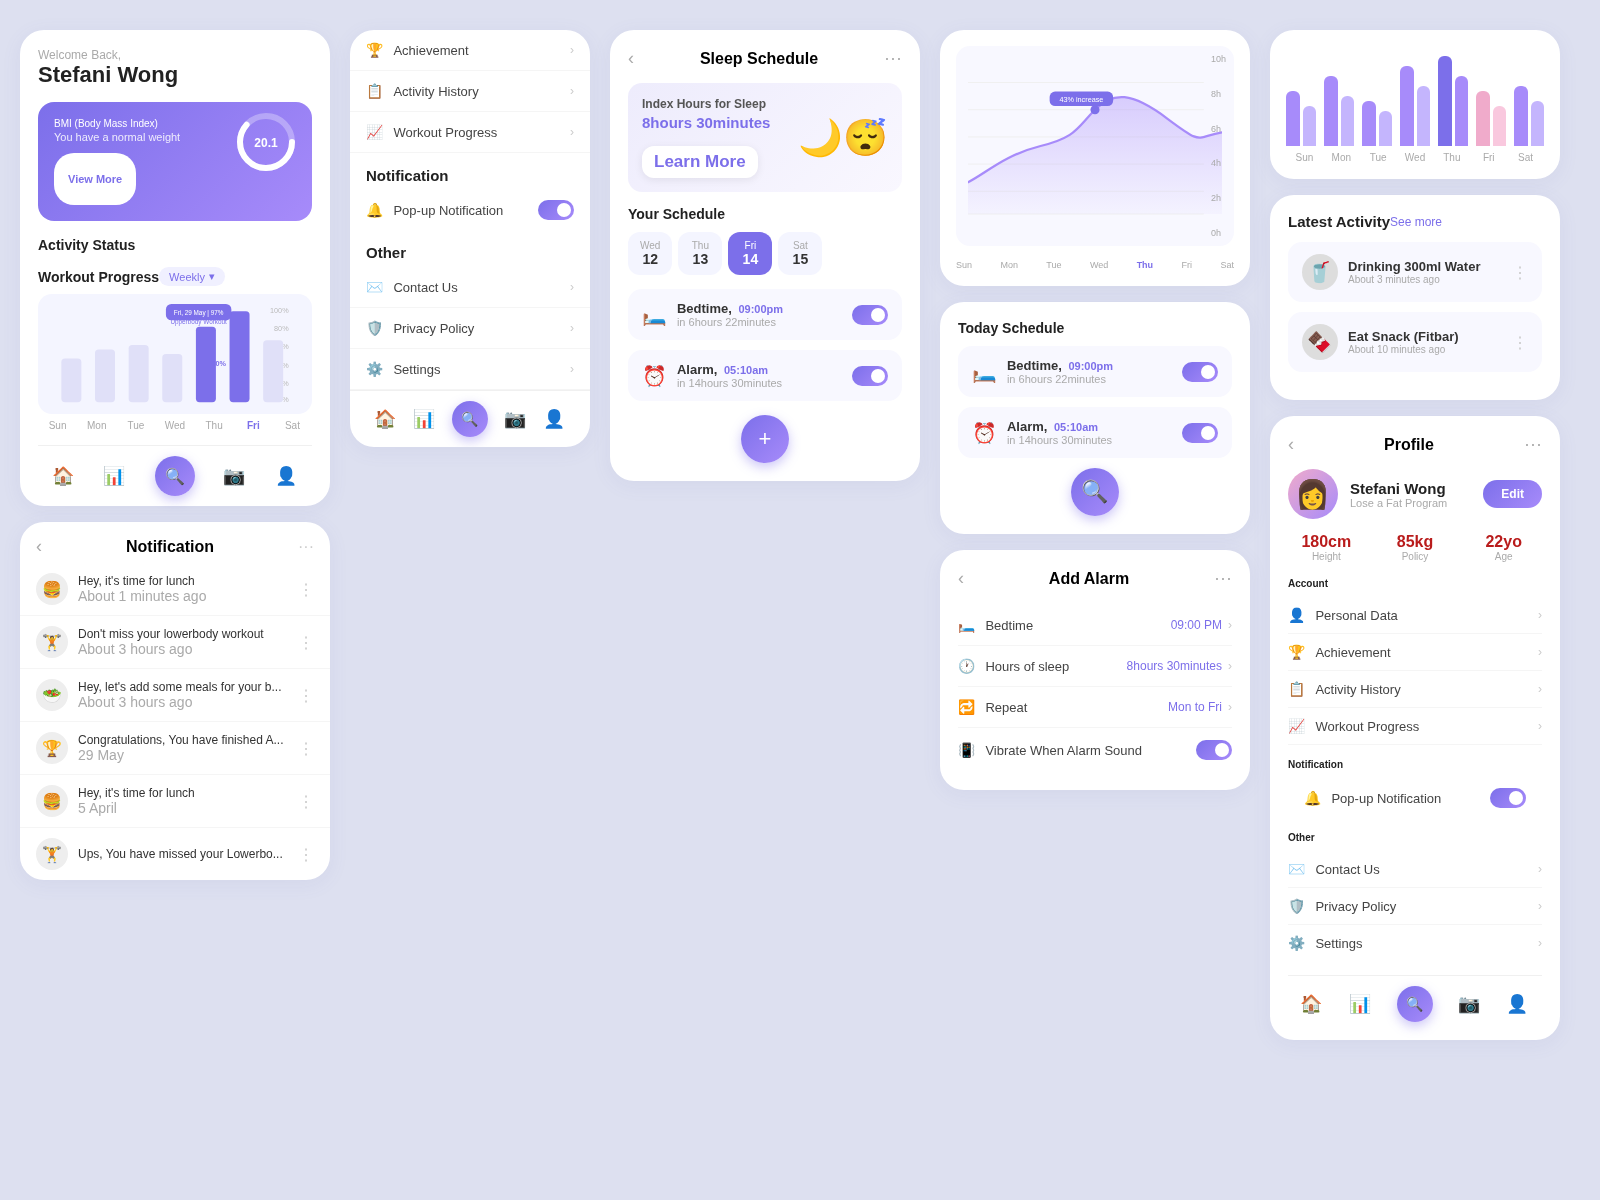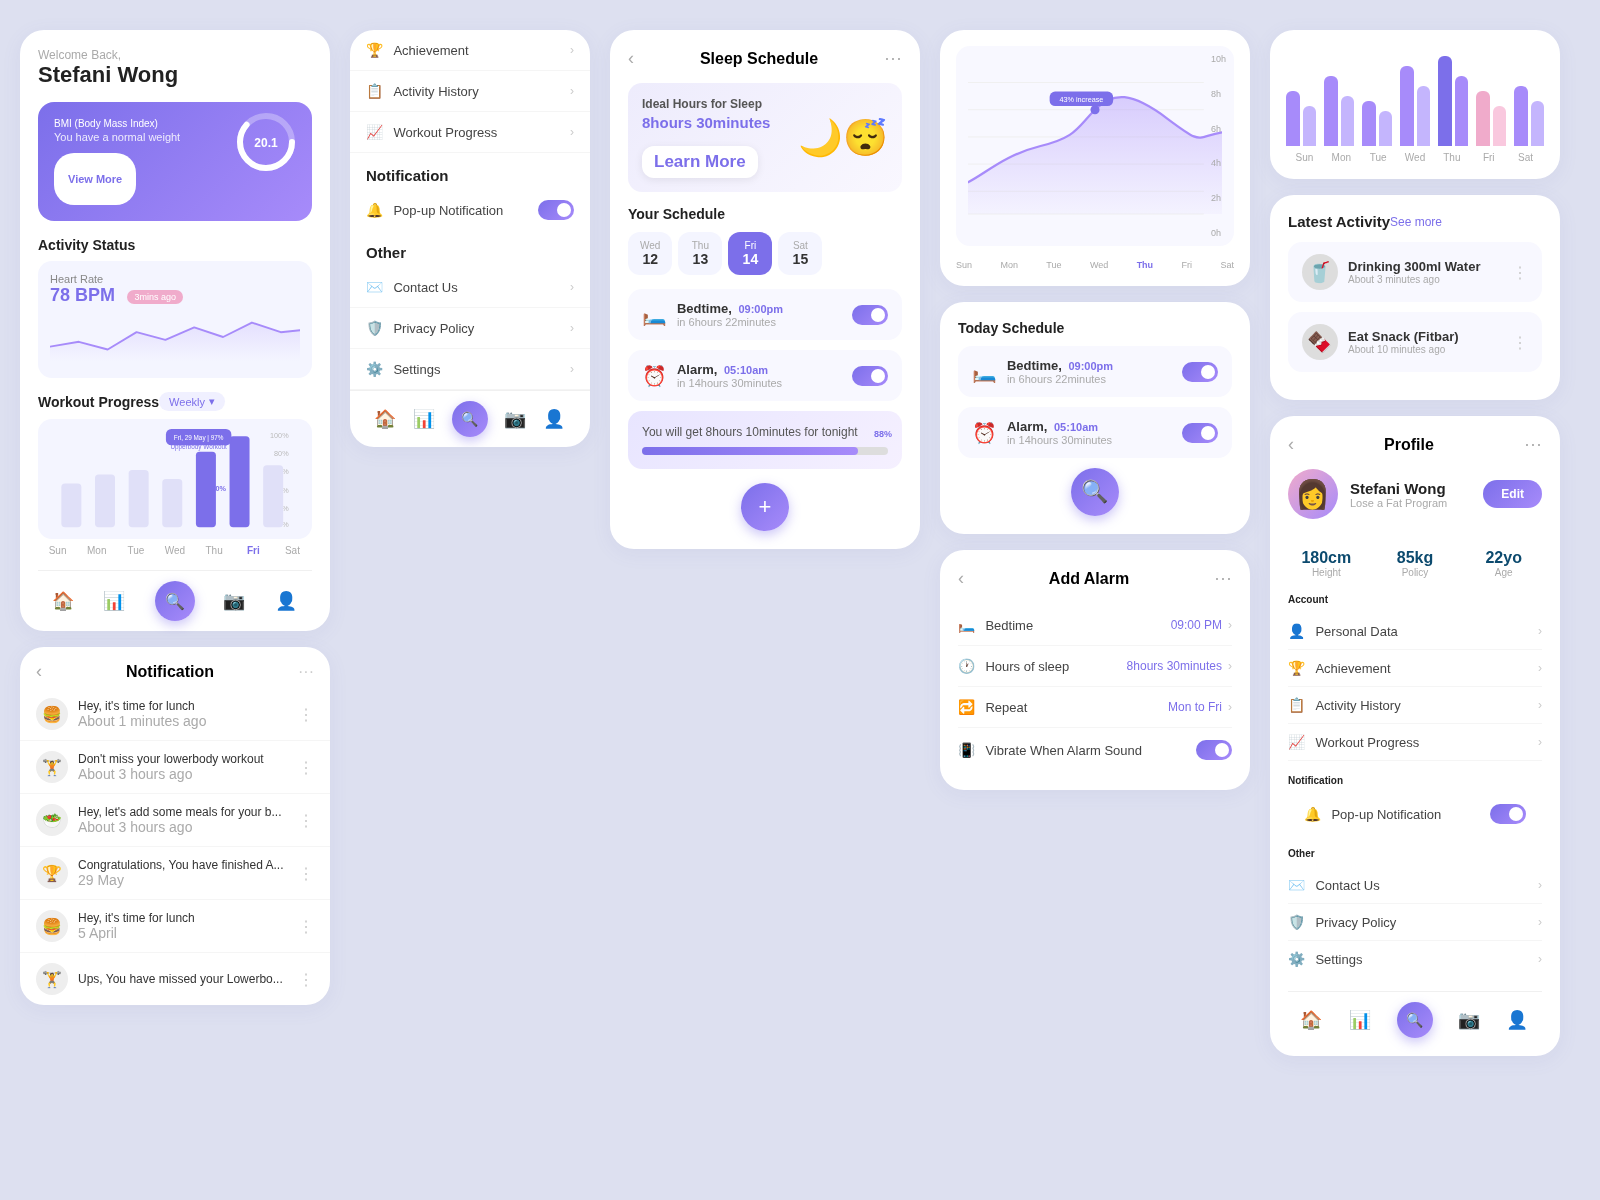--- a/index.html
+++ b/index.html
@@ -486,21 +486,21 @@
       font-size: 12px;
       font-weight: 600;
       cursor: pointer;
     }
     .stats-row {
       display: flex;
       gap: 12px;
       margin-bottom: 16px;
     }
     .stat-item { flex: 1; text-align: center; }
-    .stat-item .stat-val { font-size: 16px; font-weight: 700; color: #0c4a6e; margin-top: 16px; }
+    .stat-item .stat-val { font-size: 16px; font-weight: 700; color: #b91c1c; }
     .stat-item .stat-lbl { font-size: 10px; color: #aaa; }
     .profile-section-title { font-size: 10px; font-weight: 700; color: #222; margin-bottom: 8px; }
     .profile-menu-item {
       display: flex;
       align-items: center;
       padding: 10px 0;
       border-bottom: 1px solid #f5f5f5;
       cursor: pointer;
     }
     .profile-menu-item:last-child { border-bottom: none; }
@@ -568,37 +568,20 @@
           <circle cx="30" cy="30" r="26" fill="none" stroke="#fff" stroke-width="6" stroke-dasharray="100 64" stroke-dashoffset="0" stroke-linecap="round"></circle>
           <text x="30" y="35" text-anchor="middle" fill="#fff" font-size="12" font-weight="700">20.1</text>
         </svg>
         <div class="bmi-title">BMI (Body Mass Index)</div>
         <div class="bmi-sub">You have a normal weight</div>
         <button class="view-more-btn">View More</button>
       </div>
 
       <div class="activity-status">
         <h3>Activity Status</h3>
-        <div class="heart-card">
-          <div class="hr-label">Heart Rate</div>
-          <div>
-            <span class="hr-value">78 BPM</span>
-            <span class="hr-badge">3mins ago</span>
-          </div>
-          <svg class="sparkline" viewBox="0 0 260 50">
-            <polyline points="0,35 30,30 60,38 90,20 120,28 150,15 180,25 210,10 240,20 260,18" fill="none" stroke="#a78bfa" stroke-width="2" stroke-linecap="round" stroke-linejoin="round"></polyline>
-            <polyline points="0,35 30,30 60,38 90,20 120,28 150,15 180,25 210,10 240,20 260,18 260,50 0,50" fill="url(#sparkGrad)" opacity="0.2"></polyline>
-            <defs>
-              <linearGradient id="sparkGrad" x1="0" y1="0" x2="0" y2="1">
-                <stop offset="0%" stop-color="#a78bfa"></stop>
-                <stop offset="100%" stop-color="#a78bfa" stop-opacity="0"></stop>
-              </linearGradient>
-            </defs>
-          </svg>
-        </div>
       </div>
 
       <div class="workout-section">
         <div class="header-row">
           <h3>Workout Progress</h3>
           <div class="weekly-badge">
             <span>Weekly</span>
             <span style="margin-left:4px;">▾</span>
           </div>
         </div>
@@ -759,21 +742,21 @@
   <div class="col">
     <div class="card" style="padding:18px;">
       <div class="sleep-card-header">
         <button class="back-btn">‹</button>
         <h2>Sleep Schedule</h2>
         <button class="more-btn">···</button>
       </div>
 
       <div class="ideal-sleep-box">
         <div class="sleep-text">
-          <h4>Ideal Hours for Sleep</h4>
+          <h4>Index Hours for Sleep</h4>
           <div class="sleep-time">8hours 30minutes</div>
           <button class="learn-more-btn">Learn More</button>
         </div>
         <div class="moon-icon">🌙😴</div>
       </div>
 
       <div class="schedule-section">
         <h3>Your Schedule</h3>
         <div class="day-tabs">
           <div class="day-tab">
@@ -815,27 +798,20 @@
               <span>Alarm,</span>
               <span style="color:#7c6fea;font-size:11px;margin-left:3px;">05:10am</span>
             </div>
             <div class="item-sub">in 14hours 30minutes</div>
           </div>
           <div class="item-toggle">
             <div class="toggle"></div>
           </div>
         </div>
 
-        <div class="sleep-tonight-box">
-          <p>You will get 8hours 10minutes for tonight</p>
-          <div class="progress-bar-wrap">
-            <div class="progress-bar-fill"></div>
-            <span class="progress-label">88%</span>
-          </div>
-        </div>
 
         <div class="fab-btn">+</div>
       </div>
     </div>
   </div>
 
   <div class="col">
 
     <div class="card sleep-chart-card">
       <div class="sleep-chart-area">

